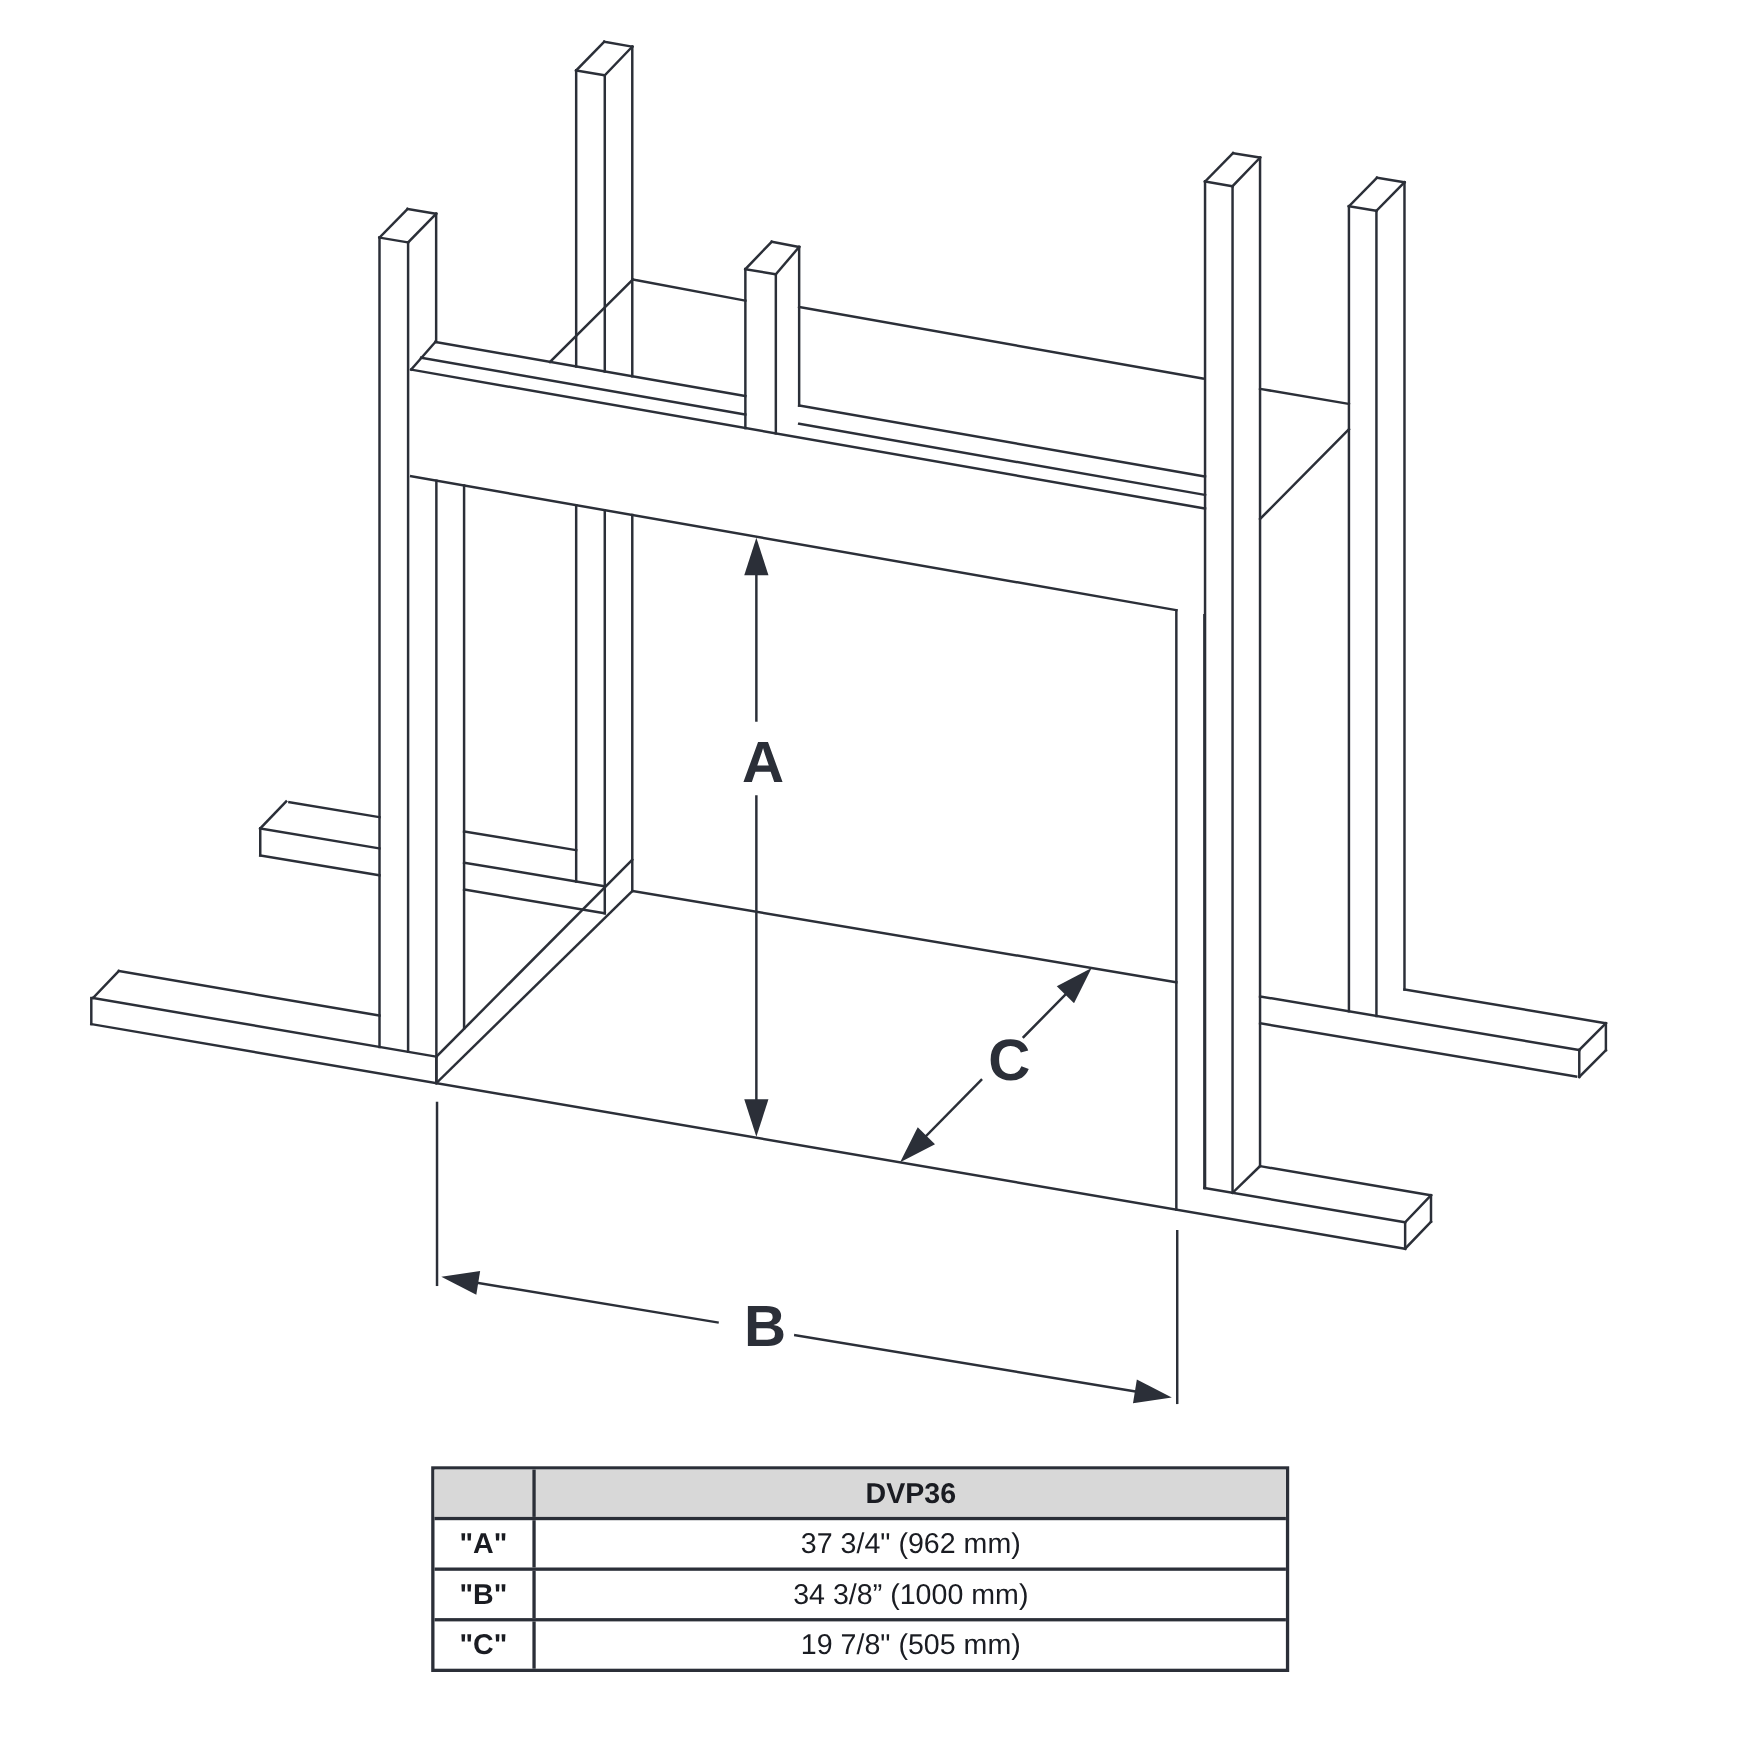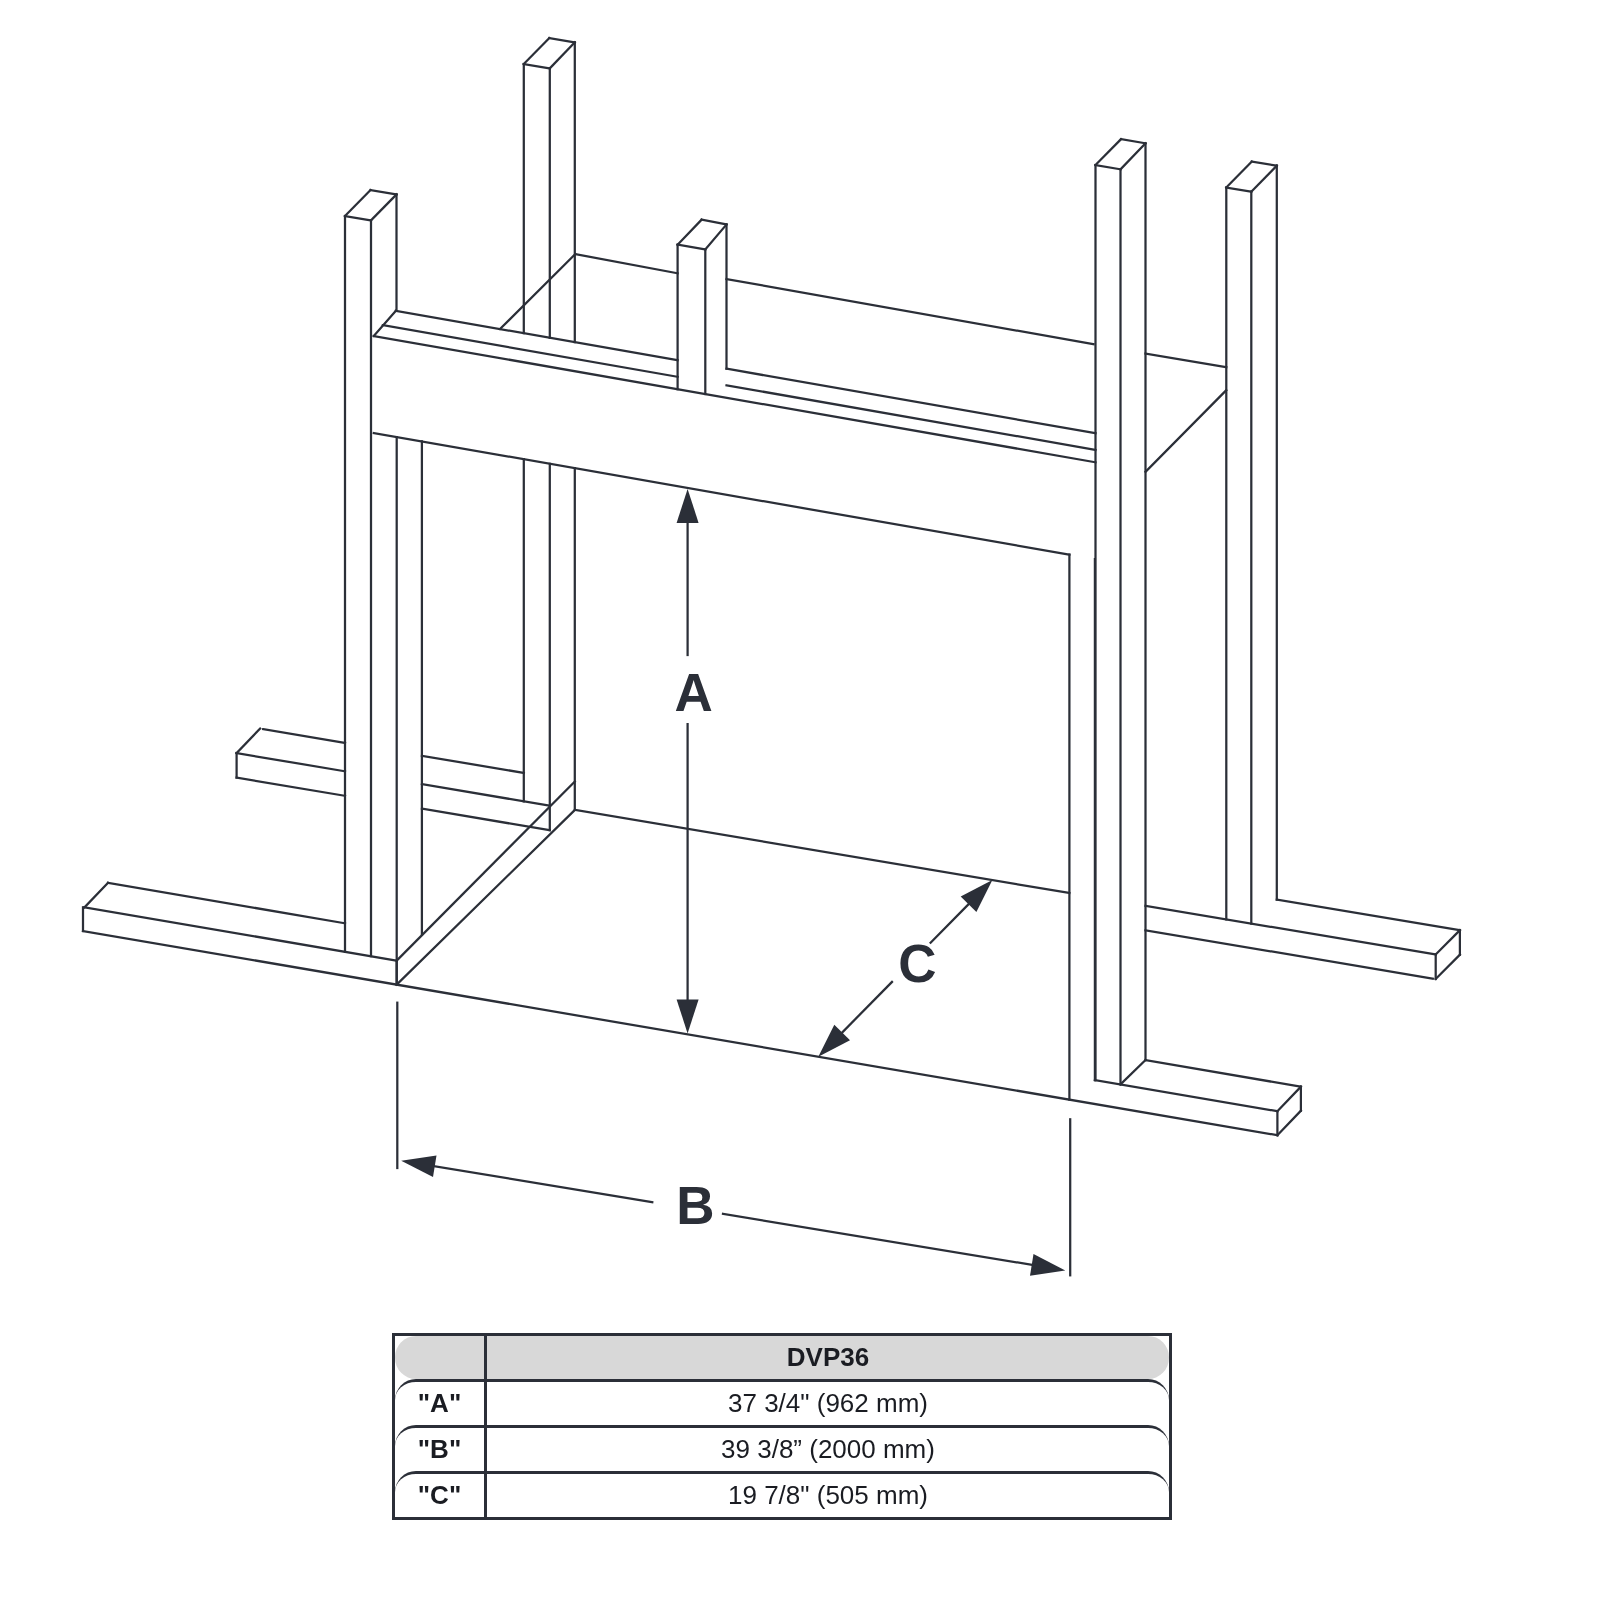--- a/index.html
+++ b/index.html
@@ -1,20 +1,20 @@
 <!DOCTYPE html>
 <html><head><meta charset="utf-8">
 <style>
 html,body { margin:0; padding:0; background:#ffffff; width:1600px; height:1600px; overflow:hidden; }
 * { box-sizing:border-box; }
 .stage { position:relative; width:1600px; height:1600px; font-family:"Liberation Sans", sans-serif; }
 svg { position:absolute; left:0; top:0; }
 .tbl { position:absolute; left:392px; top:1333px; width:780px; height:187px;
   border:3px solid #2b2f38; display:flex; flex-direction:column; }
-.row { flex:1; display:flex; border-top:3px solid #2b2f38;border-radius:21px; }
+.row { flex:1; display:flex; border-top:3px solid #2b2f38; }
 .row:first-child { border-top:none; }
 .hdr { background:#d8d8d8; }
 .c1 { width:92px; border-right:3px solid #2b2f38; display:flex; align-items:center; justify-content:center;
   font-size:26px; color:#1a1c22; }
 .c2 { flex:1; display:flex; align-items:center; justify-content:center; font-size:26px; color:#1a1c22; }
 .b { font-weight:bold; }
 </style></head>
 <body>
 <div class="stage">
 <svg width="1600" height="1600" viewBox="0 0 1600 1600">
@@ -134,20 +134,20 @@
  <div class="row hdr">
         <div class="c1"></div>
         <div class="c2 b">DVP36</div>
       </div>
  <div class="row">
         <div class="c1 b">"A"</div>
         <div class="c2">37 3/4" (962 mm)</div>
       </div>
  <div class="row">
         <div class="c1 b">"B"</div>
-        <div class="c2">39 3/8” (2000 mm)</div>
+        <div class="c2">34 3/8” (1000 mm)</div>
       </div>
  <div class="row">
         <div class="c1 b">"C"</div>
         <div class="c2">19 7/8" (505 mm)</div>
       </div>
 </div>
 
 </div>
 </body></html>

